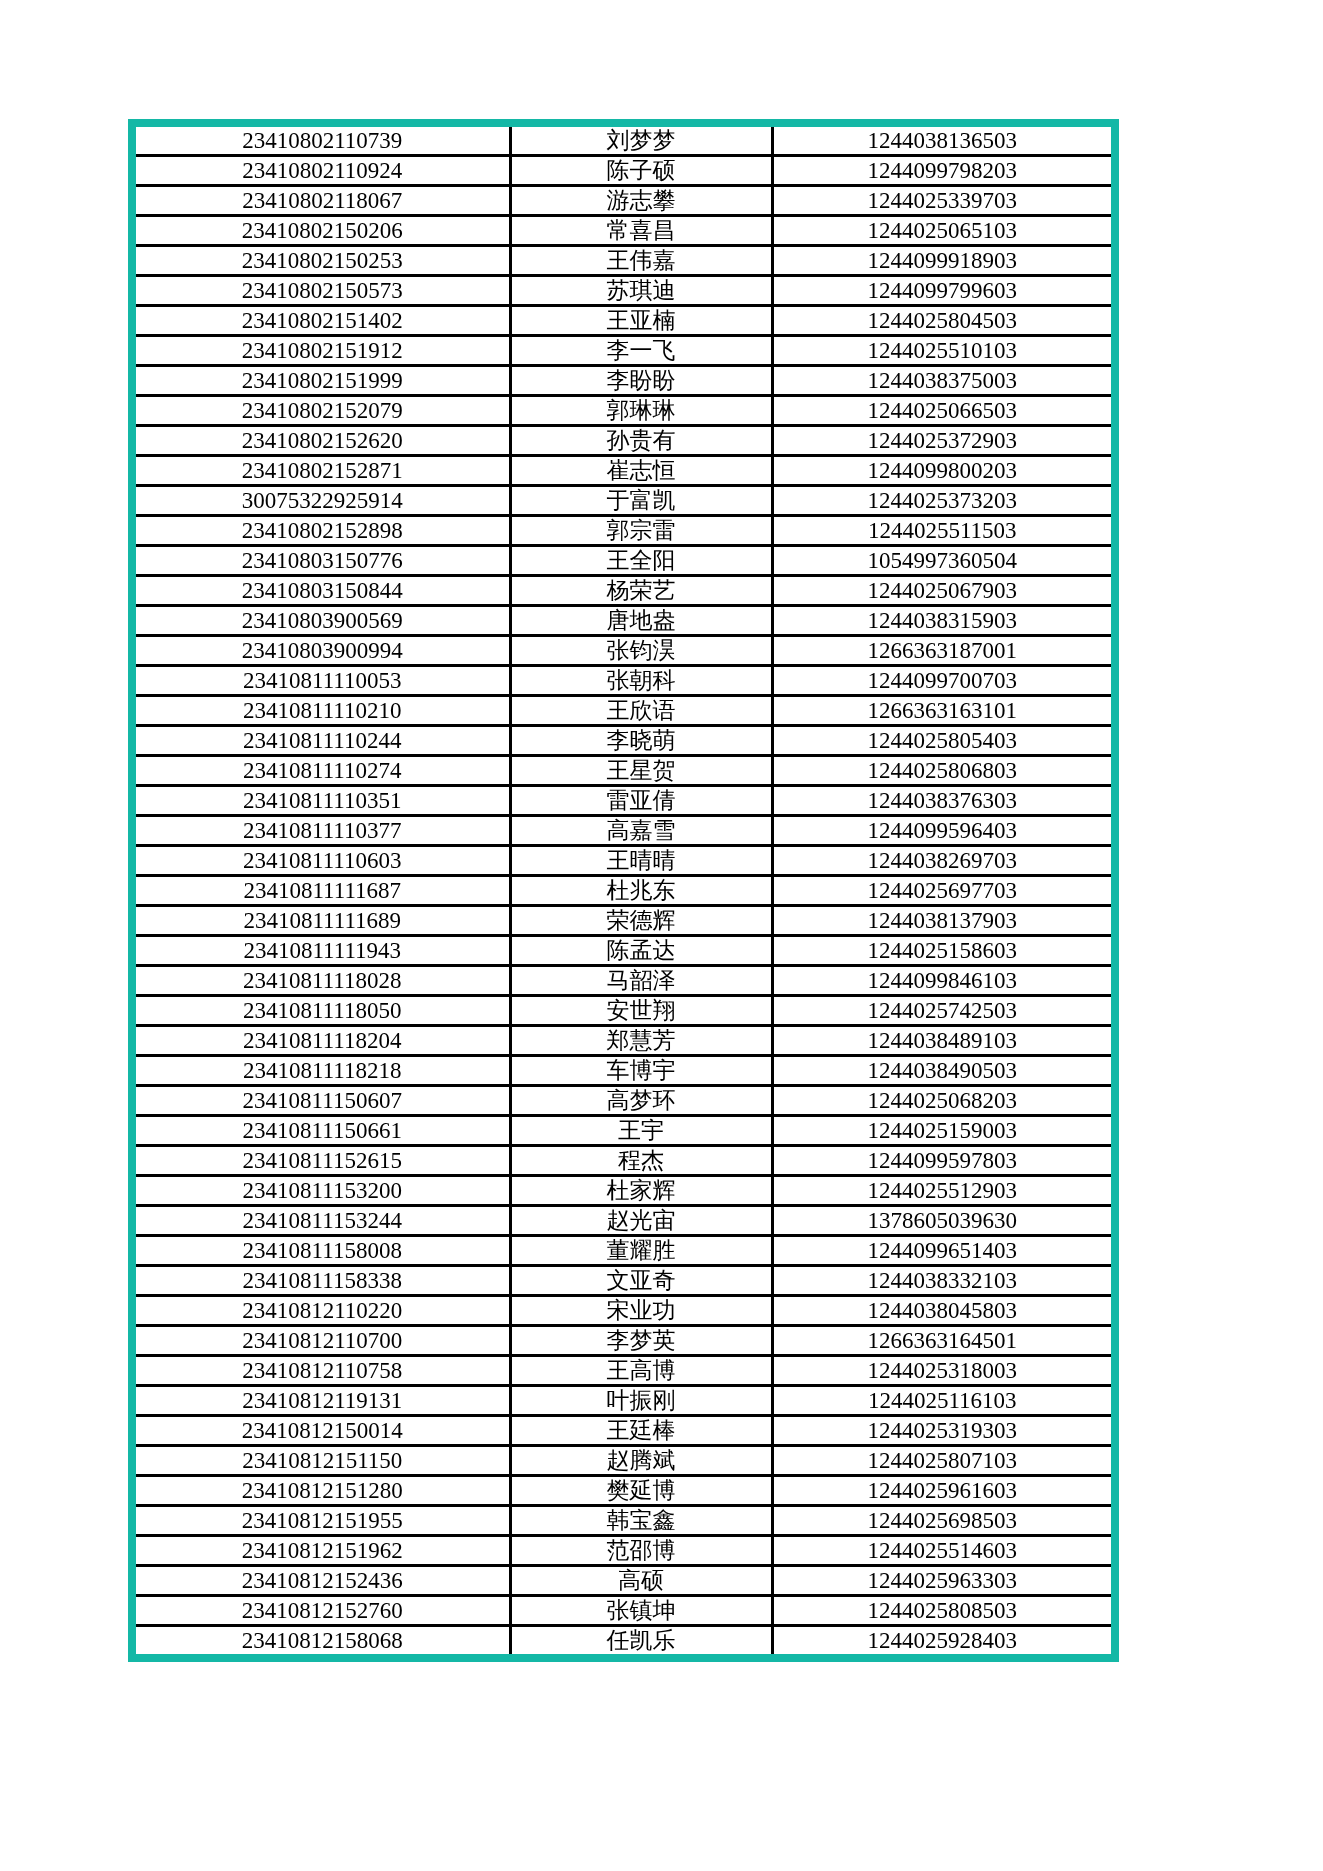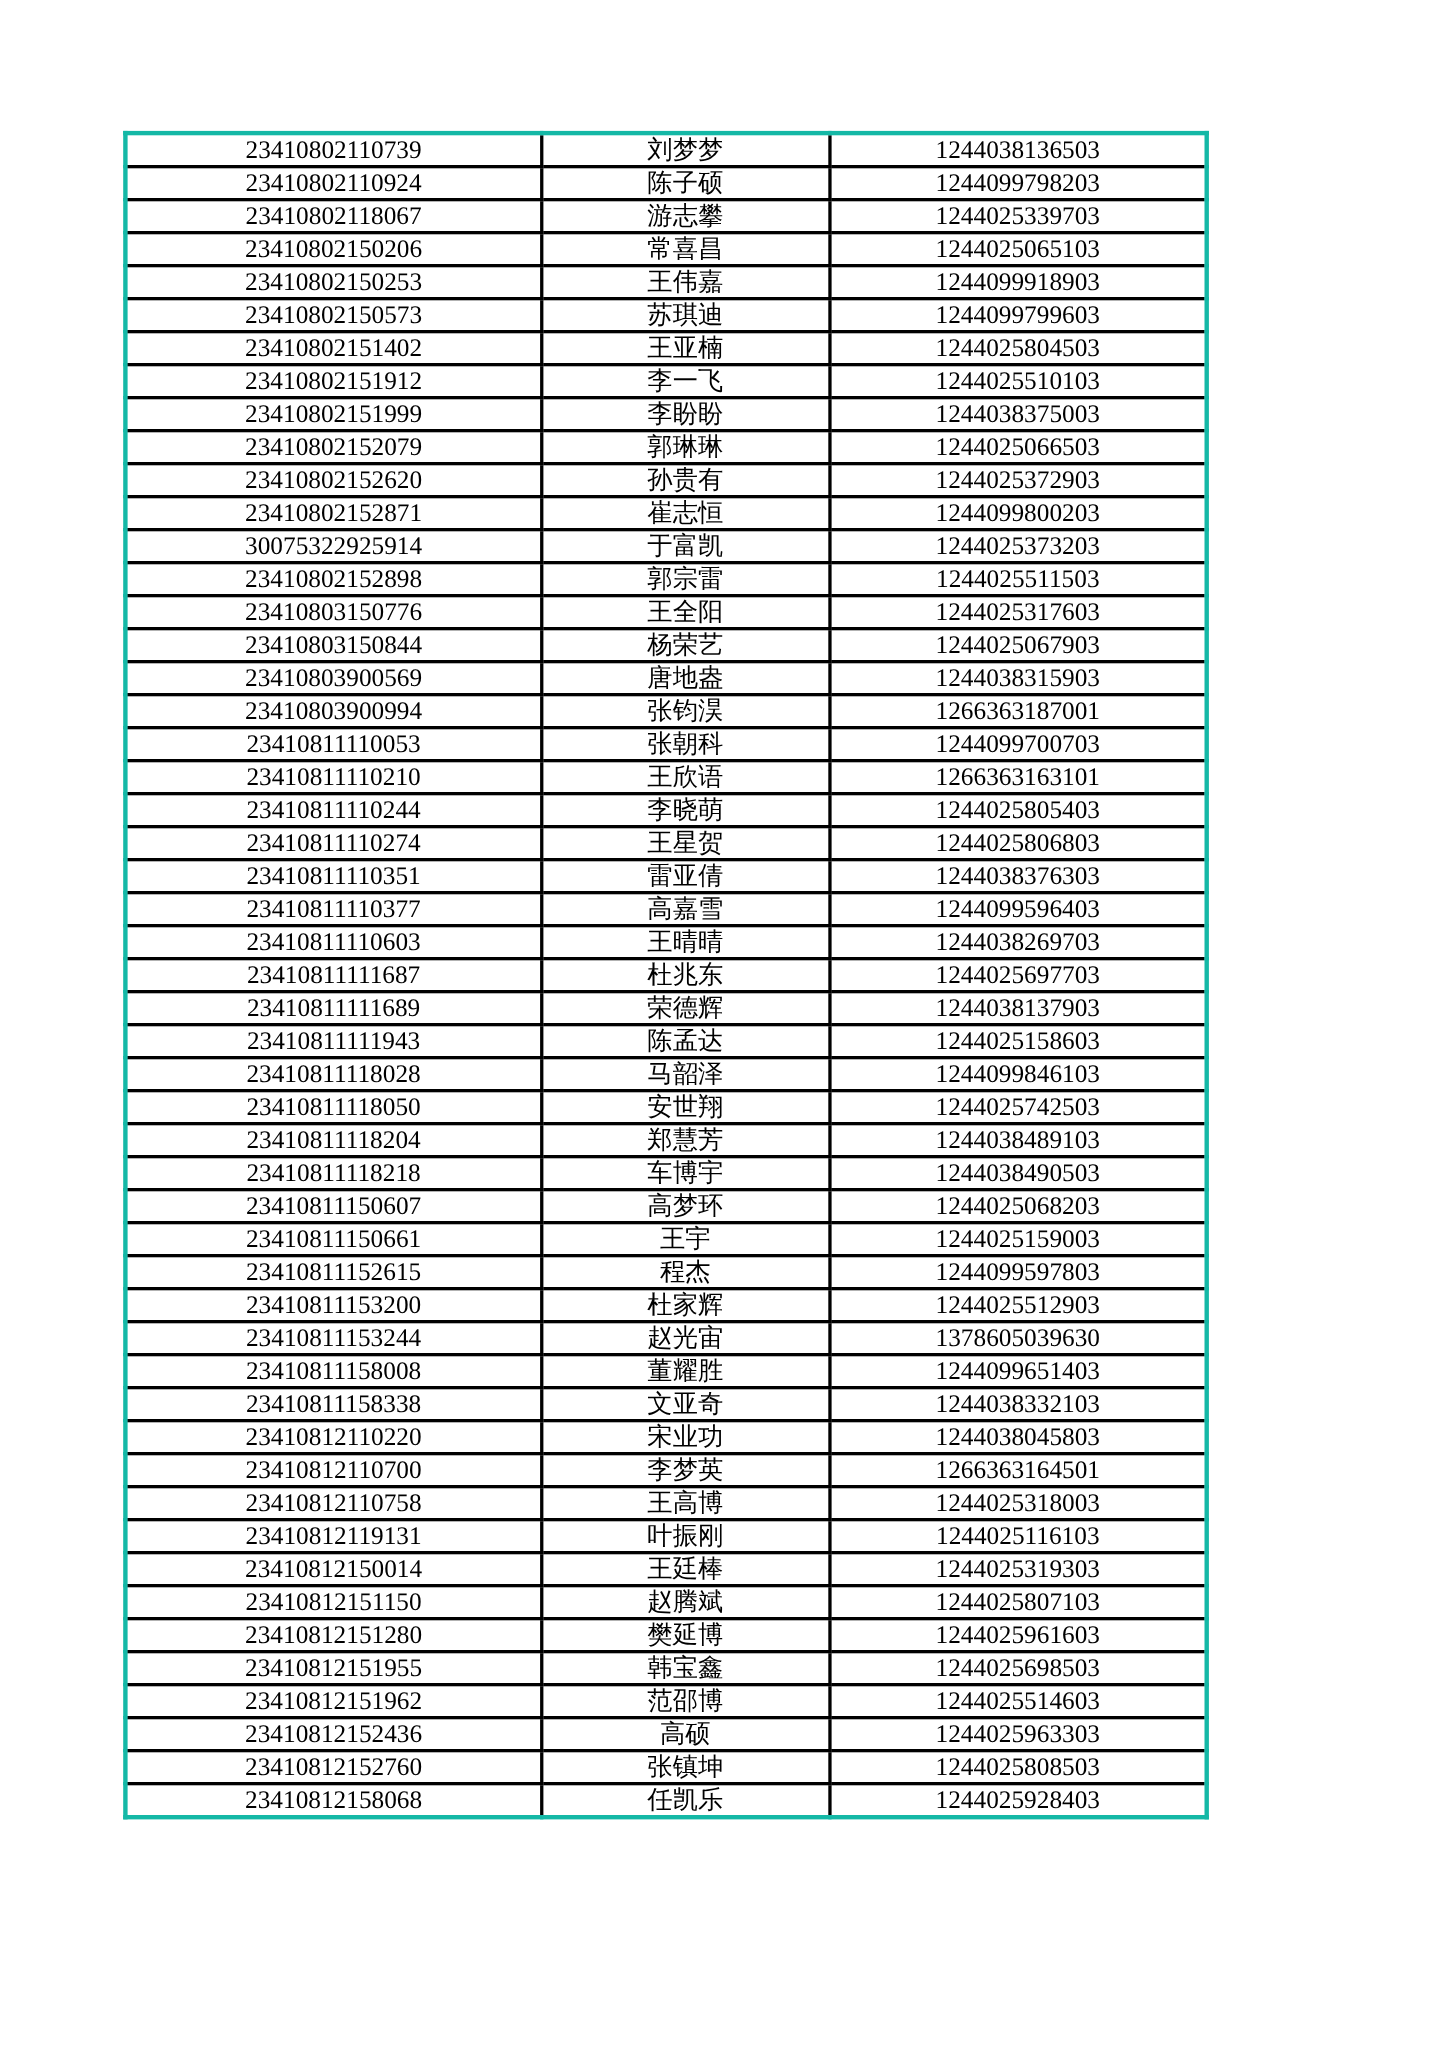--- a/index.html
+++ b/index.html
@@ -11,26 +11,26 @@
     position: relative;
     width: 1323px;
     height: 1871px;
     background: #ffffff;
     overflow: hidden;
     font-family: "Liberation Serif", "DejaVu Serif", serif;
     color: #000000;
   }
   table.roster {
     position: absolute;
-    left: 112px;
+    left: 128px;
     top: 119px;
     width: 983px;
     border-collapse: collapse;
     table-layout: fixed;
-    border: 4px solid #14b8a6;
+    border: 8px solid #14b8a6;
   }
   table.roster td {
     border: 3px solid #000000;
     height: 27px;
     padding: 0;
     text-align: center;
     vertical-align: middle;
     font-size: 23px;
     line-height: 1.1;
     white-space: nowrap;
@@ -118,21 +118,21 @@
           <td>1244025373203</td>
         </tr>
         <tr>
           <td>23410802152898</td>
           <td>郭宗雷</td>
           <td>1244025511503</td>
         </tr>
         <tr>
           <td>23410803150776</td>
           <td>王全阳</td>
-          <td>1244025317603</td>
+          <td>1054997360504</td>
         </tr>
         <tr>
           <td>23410803150844</td>
           <td>杨荣艺</td>
           <td>1244025067903</td>
         </tr>
         <tr>
           <td>23410803900569</td>
           <td>唐地盎</td>
           <td>1244038315903</td>

